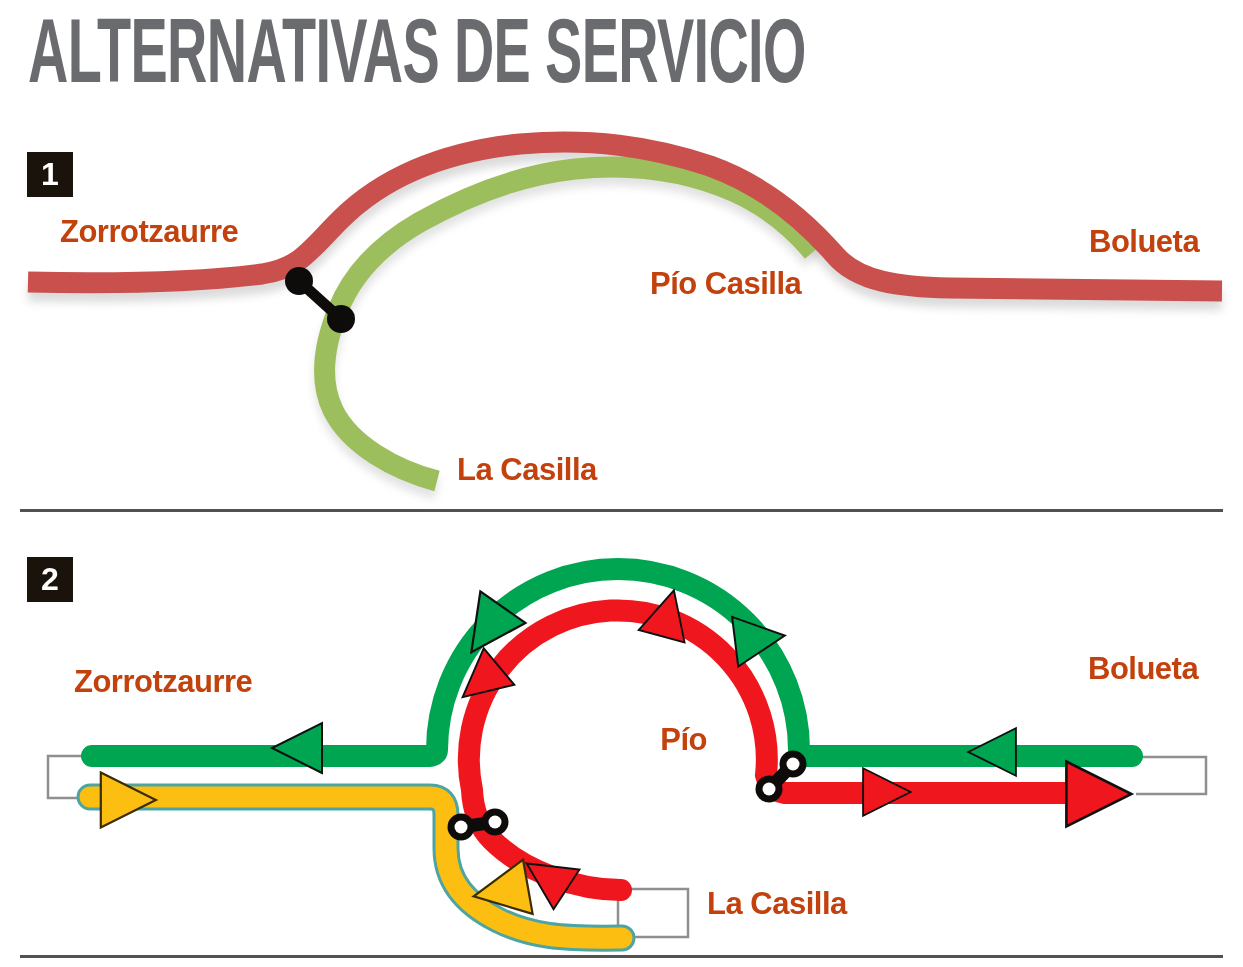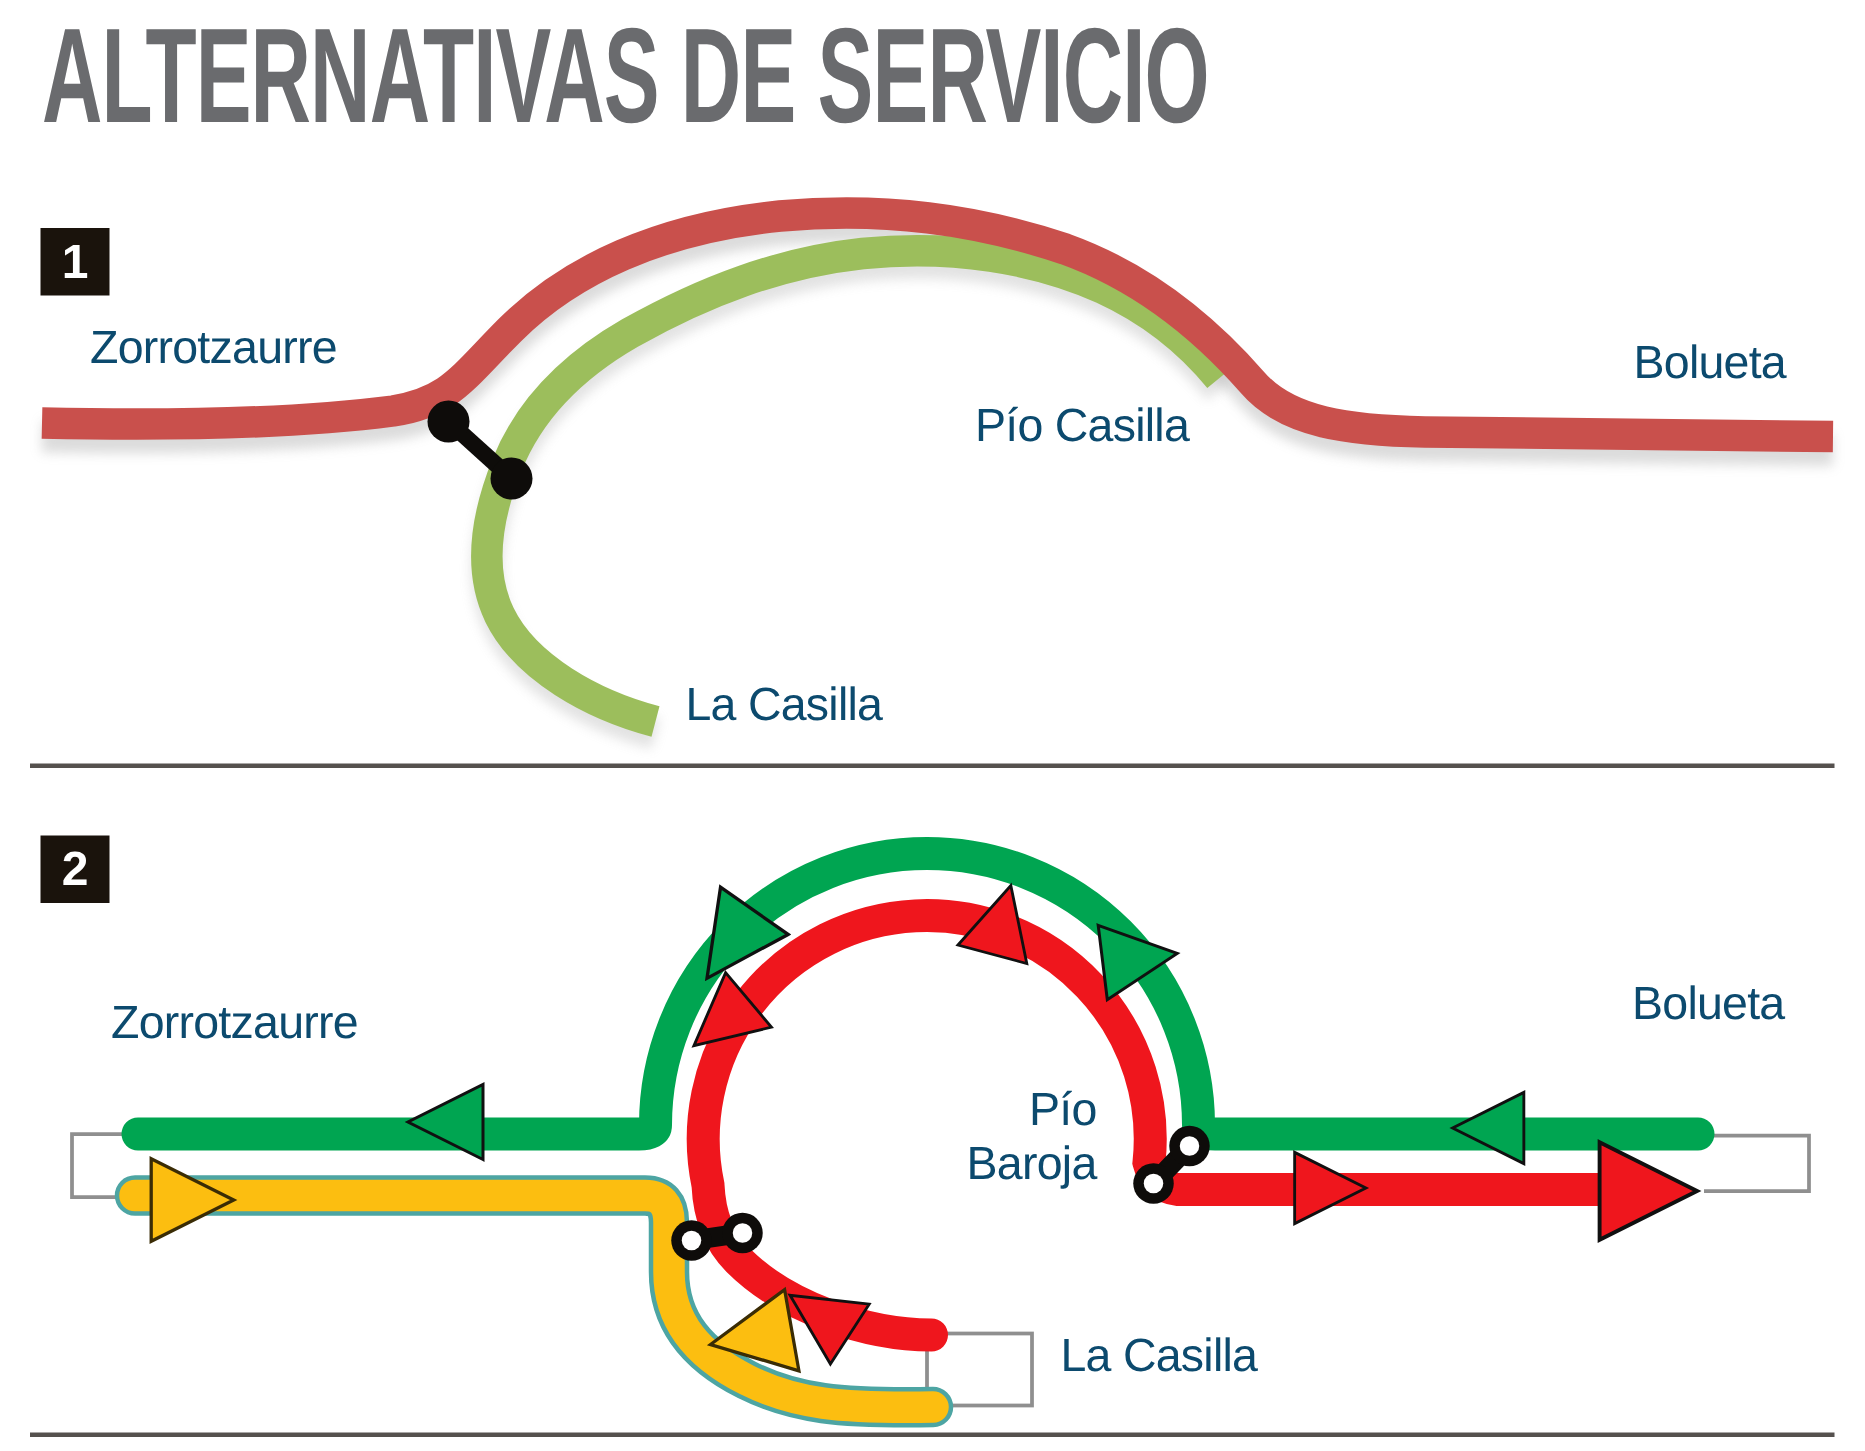--- a/index.html
+++ b/index.html
@@ -4,23 +4,23 @@
 <style>
   html,body{margin:0;padding:0;background:#ffffff;}
   body{width:1243px;height:967px;overflow:hidden;font-family:"Liberation Sans",sans-serif;}
   #stage{position:absolute;left:0;top:0;width:1243px;height:810px;background:#fff;}
   #diagram-svg{position:absolute;left:0;top:0;}
   .title{position:absolute;left:28px;top:6px;white-space:nowrap;font-weight:bold;
          font-size:90px;line-height:90px;letter-spacing:-1px;color:#6a6b6e;
          transform:scale(0.62,1);transform-origin:left top;}
   .badge{position:absolute;width:46px;height:45px;background:#1a130c;color:#fff;
          font-weight:bold;font-size:32px;line-height:45px;text-align:center;}
-  .lbl{position:absolute;font-weight:normal;font-size:31px;line-height:36px;
-       color:#0c4a6e;letter-spacing:-0.5px;white-space:nowrap;}
-  .pio2{position:absolute;left:550px;top:722px;width:181px;text-align:right;}
+  .lbl{position:absolute;font-weight:bold;font-size:31px;line-height:36px;
+       color:#c2410c;letter-spacing:-0.5px;white-space:nowrap;}
+  .pio2{position:absolute;left:526px;top:722px;width:181px;text-align:right;}
   .divider{position:absolute;left:20px;width:1203px;height:3px;background:#55514e;}
 </style>
 </head>
 <body>
 
 <div id="stage">
 
   <svg id="diagram-svg" width="1243" height="967" viewBox="0 0 1243 967">
     <defs>
       <polygon id="arrow" points="-22,-25 28,0 -22,25"></polygon>
@@ -106,19 +106,18 @@
 
   <div class="lbl" style="left:60px;top:214px;">Zorrotzaurre</div>
   <div class="lbl" style="left:1089px;top:224px;">Bolueta</div>
   <div class="lbl" style="left:650px;top:266px;">Pío Casilla</div>
   <div class="lbl" style="left:457px;top:452px;">La Casilla</div>
 
   <div class="lbl" style="left:74px;top:664px;">Zorrotzaurre</div>
   <div class="lbl" style="left:1088px;top:651px;">Bolueta</div>
   <div class="pio2">
     <div class="lbl" style="position:static;">Pío</div>
-    <div class="lbl" style="position:static;">Baroja</div>
   </div>
   <div class="lbl" style="left:707px;top:886px;">La Casilla</div>
 
   <div class="divider" style="top:509px;"></div>
   <div class="divider" style="top:955px;"></div>
 </div>
 
 </body></html>

